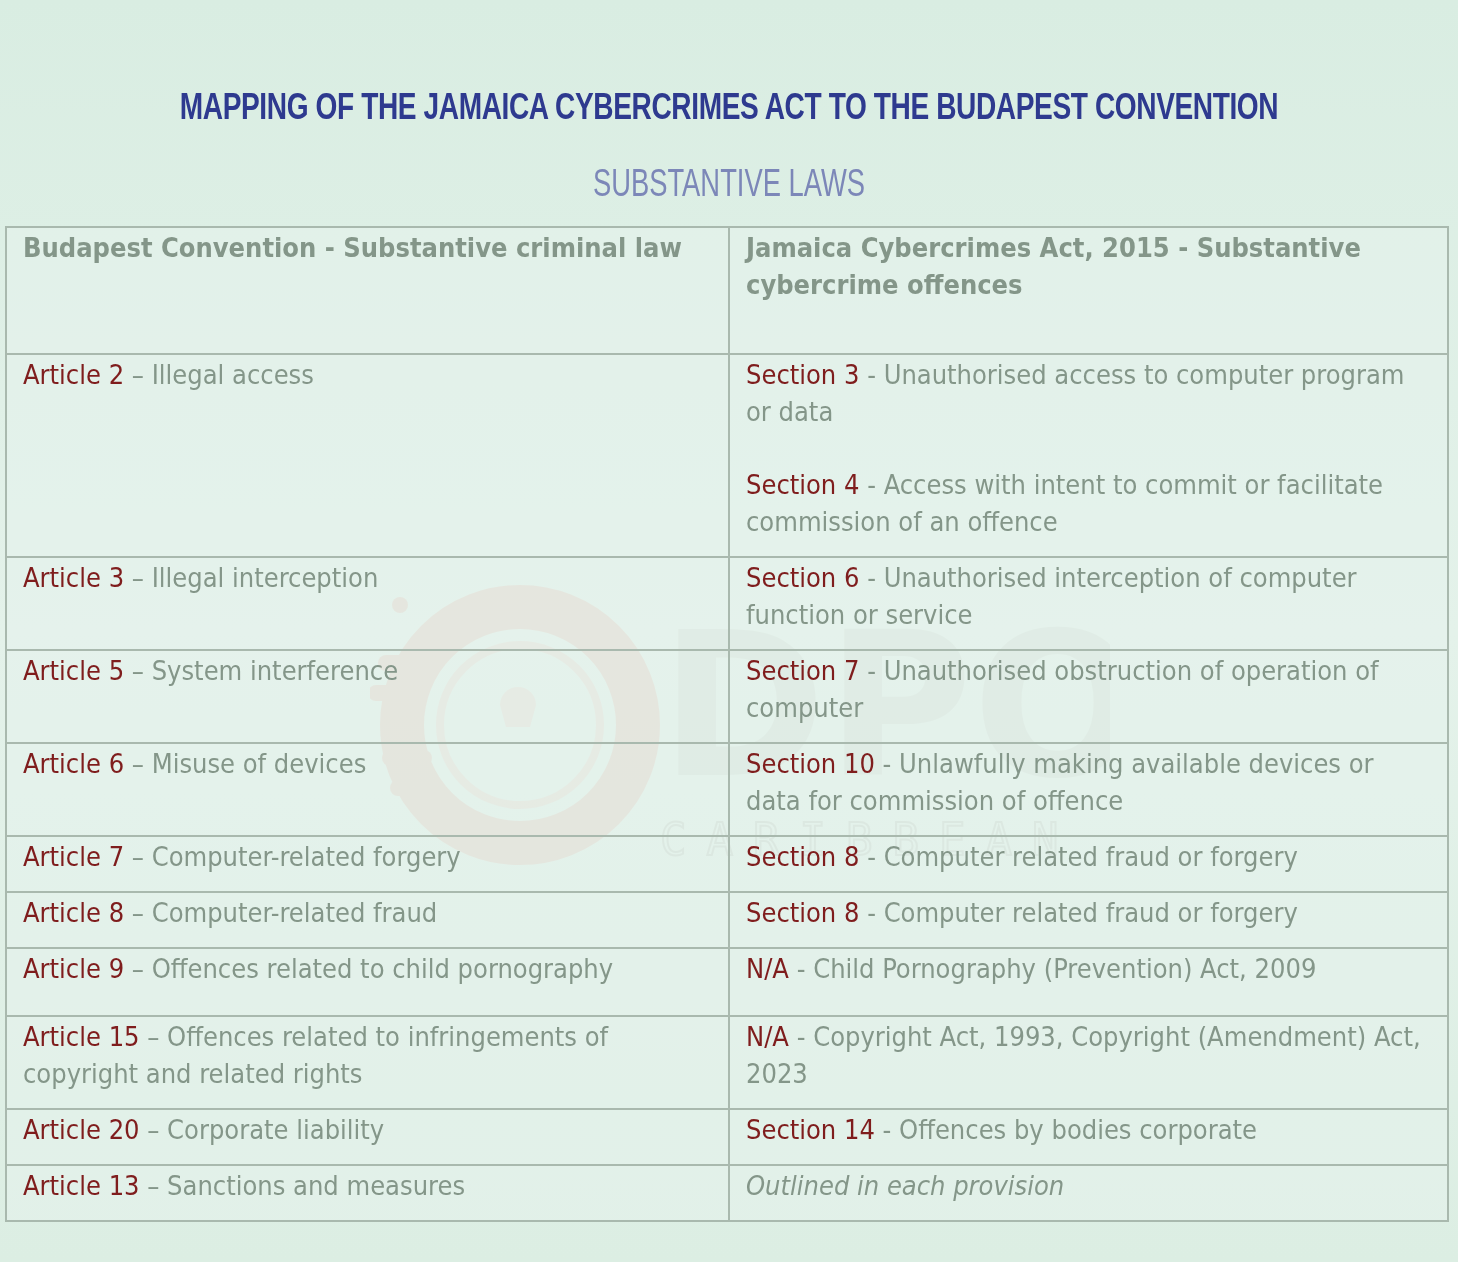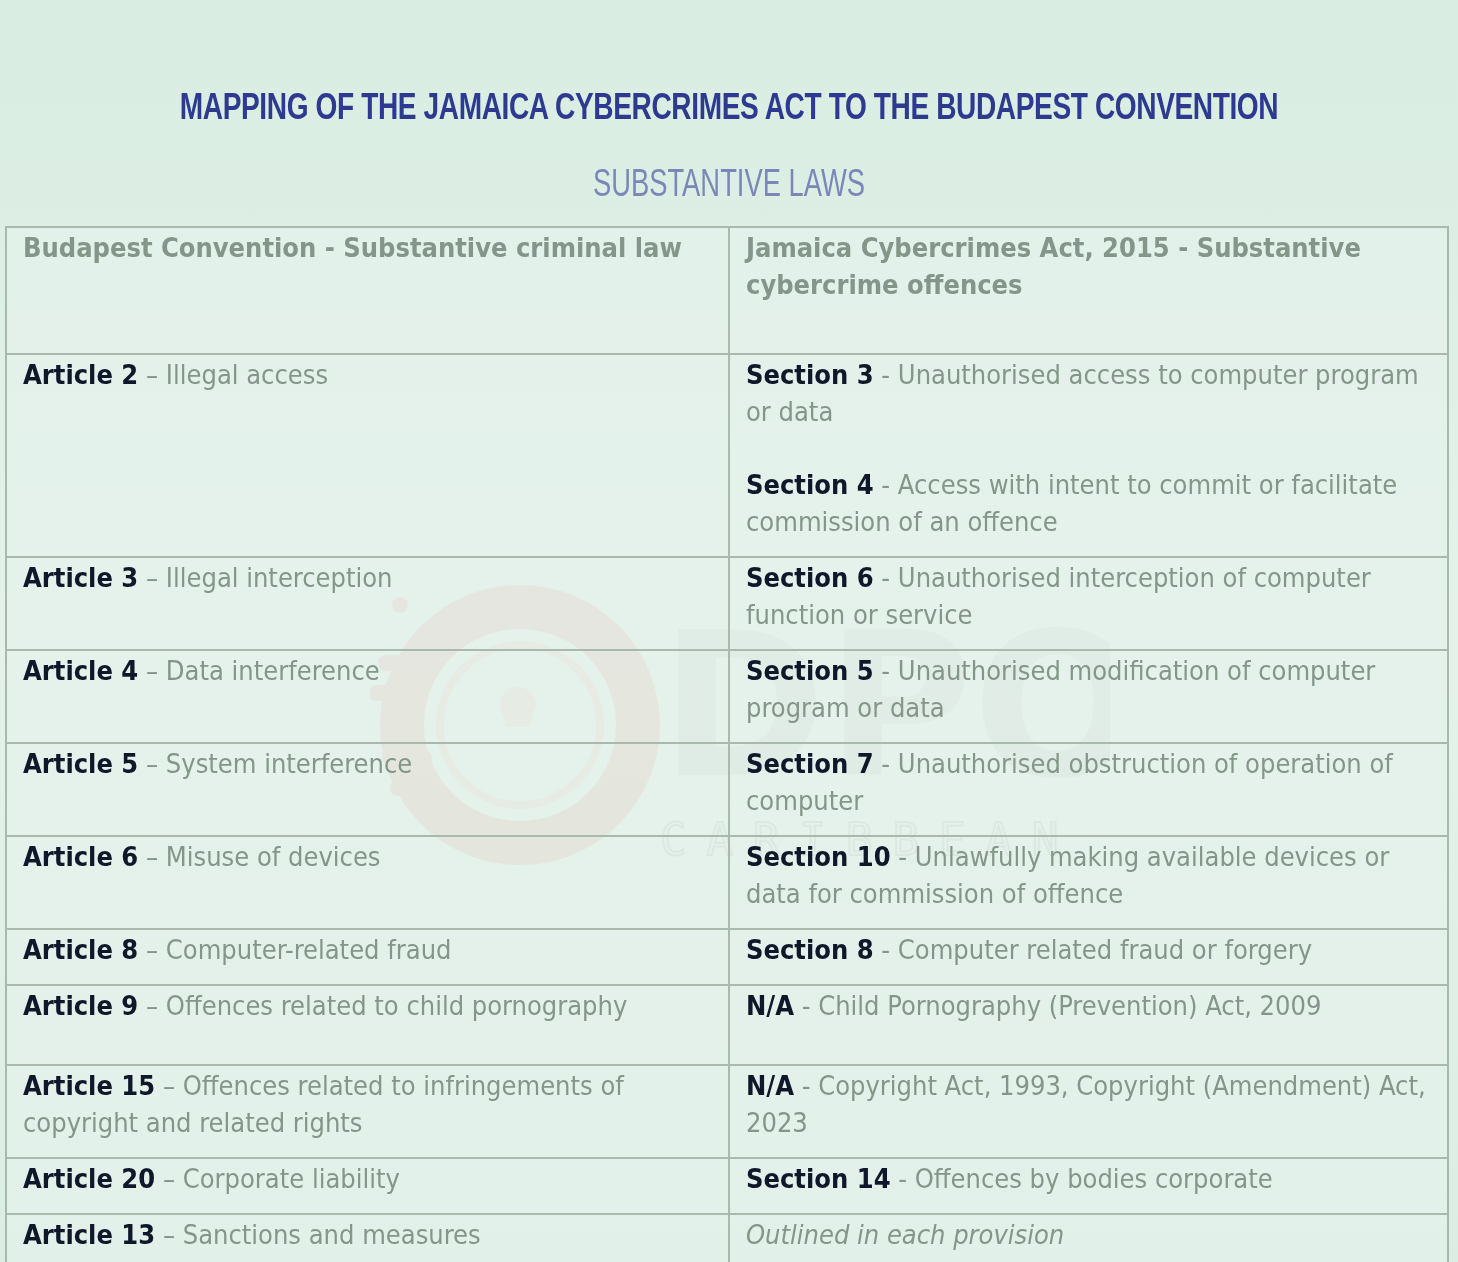--- a/index.html
+++ b/index.html
@@ -26,21 +26,21 @@
     position:absolute; left:5px; top:226px; width:1444px;
     border-collapse:collapse; z-index:1; table-layout:fixed;
     background: rgba(230,243,236,0.55);
   }
   table.map td {
     border:2px solid #a9b9ae; vertical-align:top; padding:1px 16px 16px 16px;
     color:#849689; font-size:27px; line-height:37px;
     font-family:"DejaVu Sans Condensed","DejaVu Sans", sans-serif;
   }
   table.map td.left { width:689px; }
-  .b { font-weight:bold; color:#0f172a; }
+  .b { font-weight:normal; color:#7f1d1d; }
   .i { font-style:italic;text-align:center; }
   .hdr td { font-weight:bold; height:108px; padding-top:4px; }
   .gap { display:block; height:36px; }
 </style>
 </head>
 <body>
 
 <div class="title">Mapping of the Jamaica Cybercrimes Act to the Budapest Convention</div>
 <div class="subtitle">SUBSTANTIVE LAWS</div>
 
@@ -69,42 +69,42 @@
     <tr style="height:189px">
       <td class="left"><span class="b">Article 2</span><span> – </span><span>Illegal access</span></td>
       <td><span class="b">Section 3</span><span> - </span><span>Unauthorised access to computer program or data</span><span class="gap"></span><span class="b">Section 4</span><span> - </span><span>Access with intent to commit or facilitate commission of an offence</span></td>
     </tr>
 
     <tr style="height:75px">
       <td class="left"><span class="b">Article 3</span><span> – </span><span>Illegal interception</span></td>
       <td><span class="b">Section 6</span><span> - </span><span>Unauthorised interception of computer function or service</span></td>
     </tr>
 
-    <tr style="height:76px">
-      <td class="left"><span class="b">Article 4</span><span> – </span><span>Data interference</span></td>
-      <td><span class="b">Section 5</span><span> - </span><span>Unauthorised modification of computer program or data</span></td>
-    </tr>
 
     <tr style="height:76px">
       <td class="left"><span class="b">Article 5</span><span> – </span><span>System interference</span></td>
       <td><span class="b">Section 7</span><span> - </span><span>Unauthorised obstruction of operation of computer</span></td>
     </tr>
 
     <tr style="height:76px">
       <td class="left"><span class="b">Article 6</span><span> – </span><span>Misuse of devices</span></td>
       <td><span class="b">Section 10</span><span> - </span><span>Unlawfully making available devices or data for commission of offence</span></td>
     </tr>
 
+    <tr style="height:38px">
+      <td class="left"><span class="b">Article 7</span><span> – </span><span>Computer-related forgery</span></td>
+      <td><span class="b">Section 8</span><span> - </span><span>Computer related fraud or forgery</span></td>
+    </tr>
 
     <tr style="height:38px">
       <td class="left"><span class="b">Article 8</span><span> – </span><span>Computer-related fraud</span></td>
       <td><span class="b">Section 8</span><span> - </span><span>Computer related fraud or forgery</span></td>
     </tr>
 
-    <tr style="height:80px">
+    <tr style="height:68px">
       <td class="left"><span class="b">Article 9</span><span> – </span><span>Offences related to child pornography</span></td>
       <td><span class="b">N/A</span><span> - </span><span>Child Pornography (Prevention) Act, 2009</span></td>
     </tr>
 
     <tr style="height:76px">
       <td class="left"><span class="b">Article 15</span><span> – </span><span>Offences related to infringements of copyright and related rights</span></td>
       <td><span class="b">N/A</span><span> - </span><span>Copyright Act, 1993, Copyright (Amendment) Act, 2023</span></td>
     </tr>
 
 

